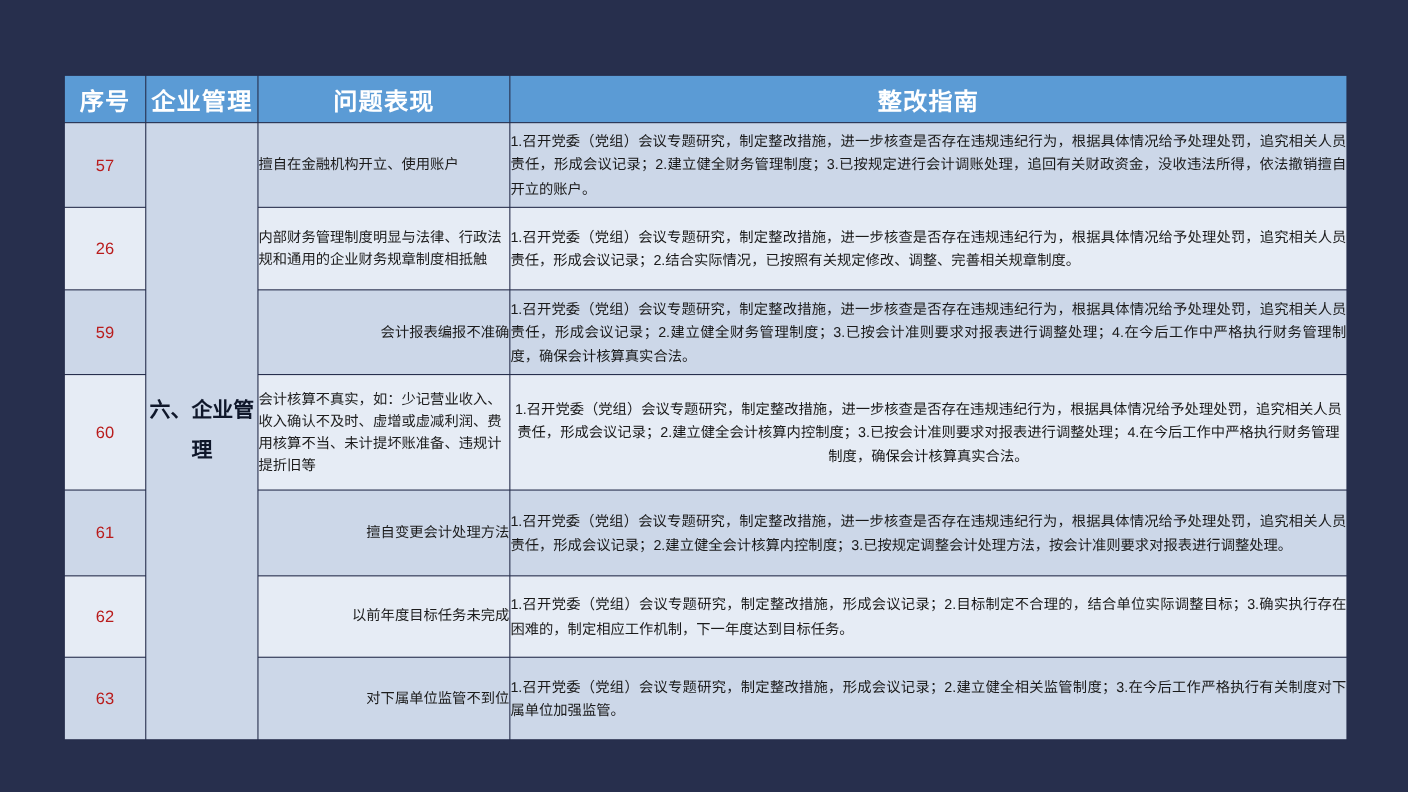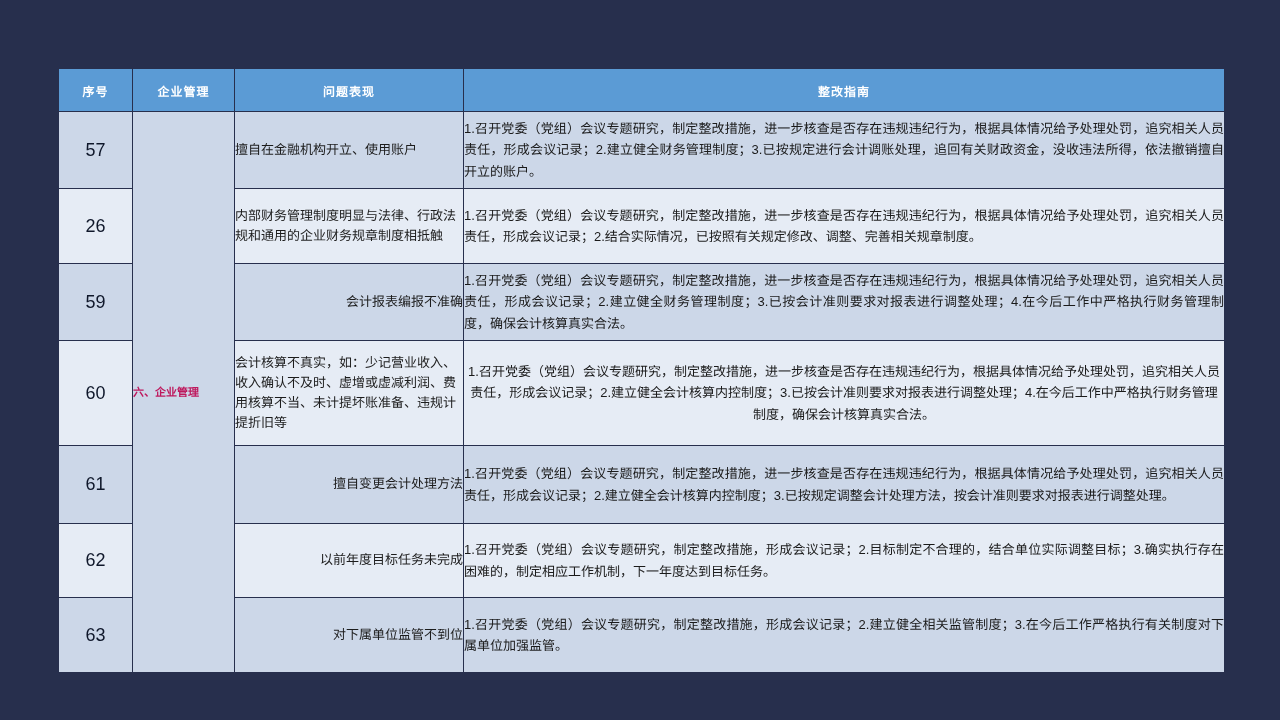--- a/index.html
+++ b/index.html
@@ -43,50 +43,51 @@
     border: 0;
     padding: 0;
     vertical-align: middle;
   }
 
   
   thead th {
     background: #5b9bd5;
     color: #ffffff;
     font-weight: bold;
-    font-size: 12px;
+    font-size: 22px;
     letter-spacing: 1px;
     height: 42px;
     text-align: center;
     vertical-align: middle;
     margin-top: 27px;
   }
 
   
   col.c-no      { width: 73px; }
   col.c-content { width: 101px; }
   col.c-problem { width: 228px; }
   col.c-guide   { width: 760px; }
 
   
   tbody tr.r-dark  td { background: #ccd7e8; }
   tbody tr.r-light td { background: #e6ecf5; }
 
   td.cell-no {
     text-align: center;
-    font-size: 18px;
-    color: #0f172a;
+    font-size: 15px;
+    color: #b91c1c;
     font-family: "Liberation Sans", sans-serif;
   }
 
   td.cell-content {
     background: #ccd7e8 !important;
-    font-size: 11px;
+    text-align: center;
+    font-size: 19px;
     font-weight: bold;
-    color: #be185d;
+    color: #0f172a;
     line-height: 1.9;
     padding: 0 10px;
   }
 
   td.cell-problem {
     font-size: 13px;
     color: #1c1c1c;
     line-height: 1.55;
     padding: 6px 7px;
   }

